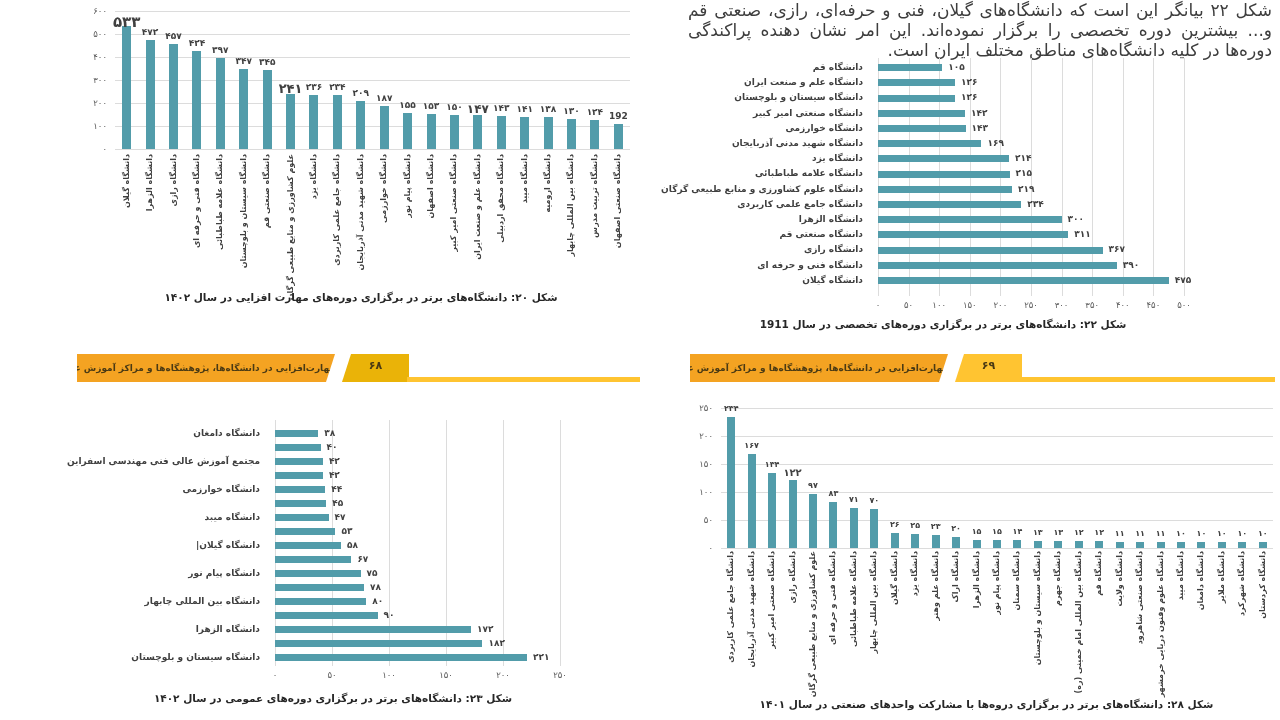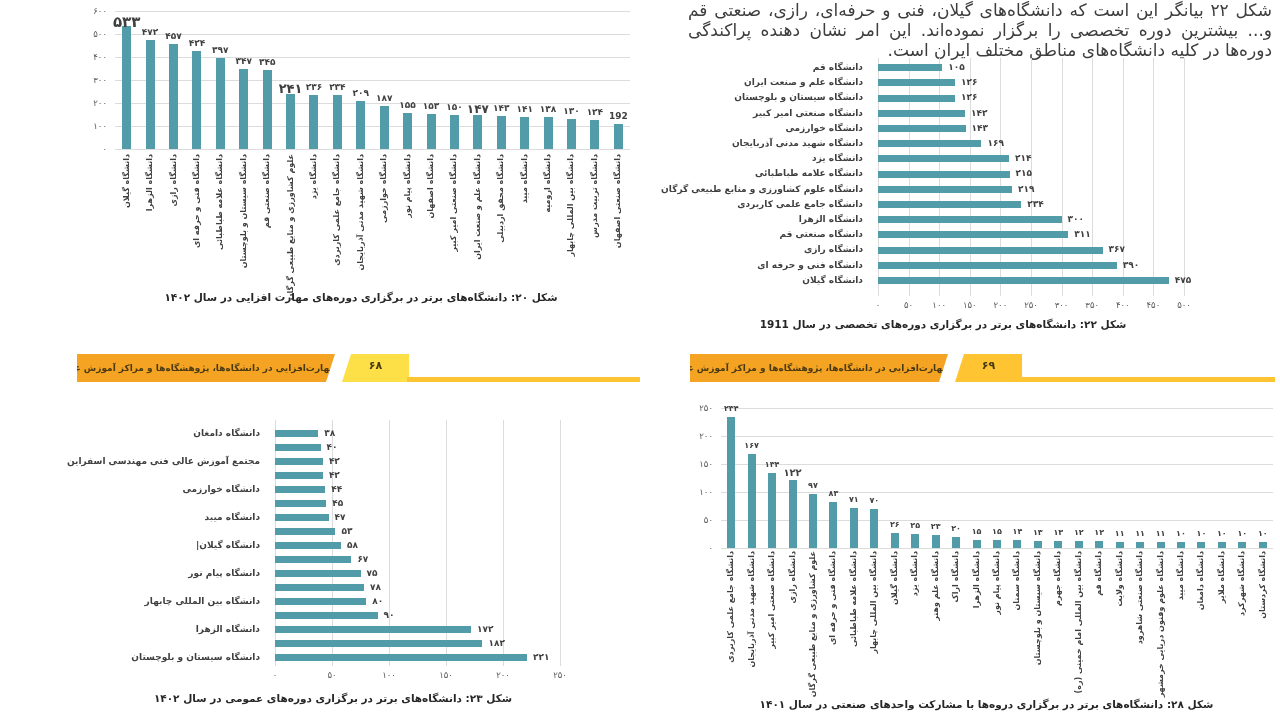--- a/index.html
+++ b/index.html
@@ -182,21 +182,21 @@
       <div class="row-label" dir="rtl" style="left: 0px; top: 216.8px; width: 175px; height: 15.2px; line-height: 15.2px; font-size: 9px;">دانشگاه گیلان</div>
       <div class="bar" style="left: 190px; top: 220.9px; width: 290.7px; height: 7px; background: rgb(82, 156, 170);"></div>
       <div class="hnum" style="left: 486.7px; top: 216.8px; height: 15.2px; line-height: 15.2px;">۴۷۵</div>
       <div class="caption" dir="rtl" style="left: 0px; top: 262px; width: 510px;">شکل ۲۲: دانشگاه‌های برتر در برگزاری دوره‌های تخصصی در سال 1911</div>
     </div>
 
   <div class="banner" style="left:77px;top:354px;width:563px;">
     <div class="banner-band" style="background: rgb(244, 163, 34);">
       <span style="color: rgb(74, 58, 20);">مهارت‌افزایی در دانشگاه‌ها، پژوهشگاه‌ها و مراکز آموزش عالی کشور</span>
     </div>
-    <div class="banner-page" style="background: #fde047; color: rgb(74, 58, 20);">۶۸</div>
+    <div class="banner-page" style="background: #eab308; color: rgb(74, 58, 20);">۶۸</div>
     <div class="banner-tail" style="background: rgb(255, 196, 49);"></div>
   </div>
 
   <div class="banner" style="left:690px;top:354px;width:585px;">
     <div class="banner-band" style="background: rgb(244, 163, 34);">
       <span style="color: rgb(74, 58, 20);">مهارت‌افزایی در دانشگاه‌ها، پژوهشگاه‌ها و مراکز آموزش عالی کشور</span>
     </div>
     <div class="banner-page" style="background: rgb(255, 196, 49); color: rgb(74, 58, 20);">۶۹</div>
     <div class="banner-tail" style="background: rgb(255, 196, 49);"></div>
   </div>

